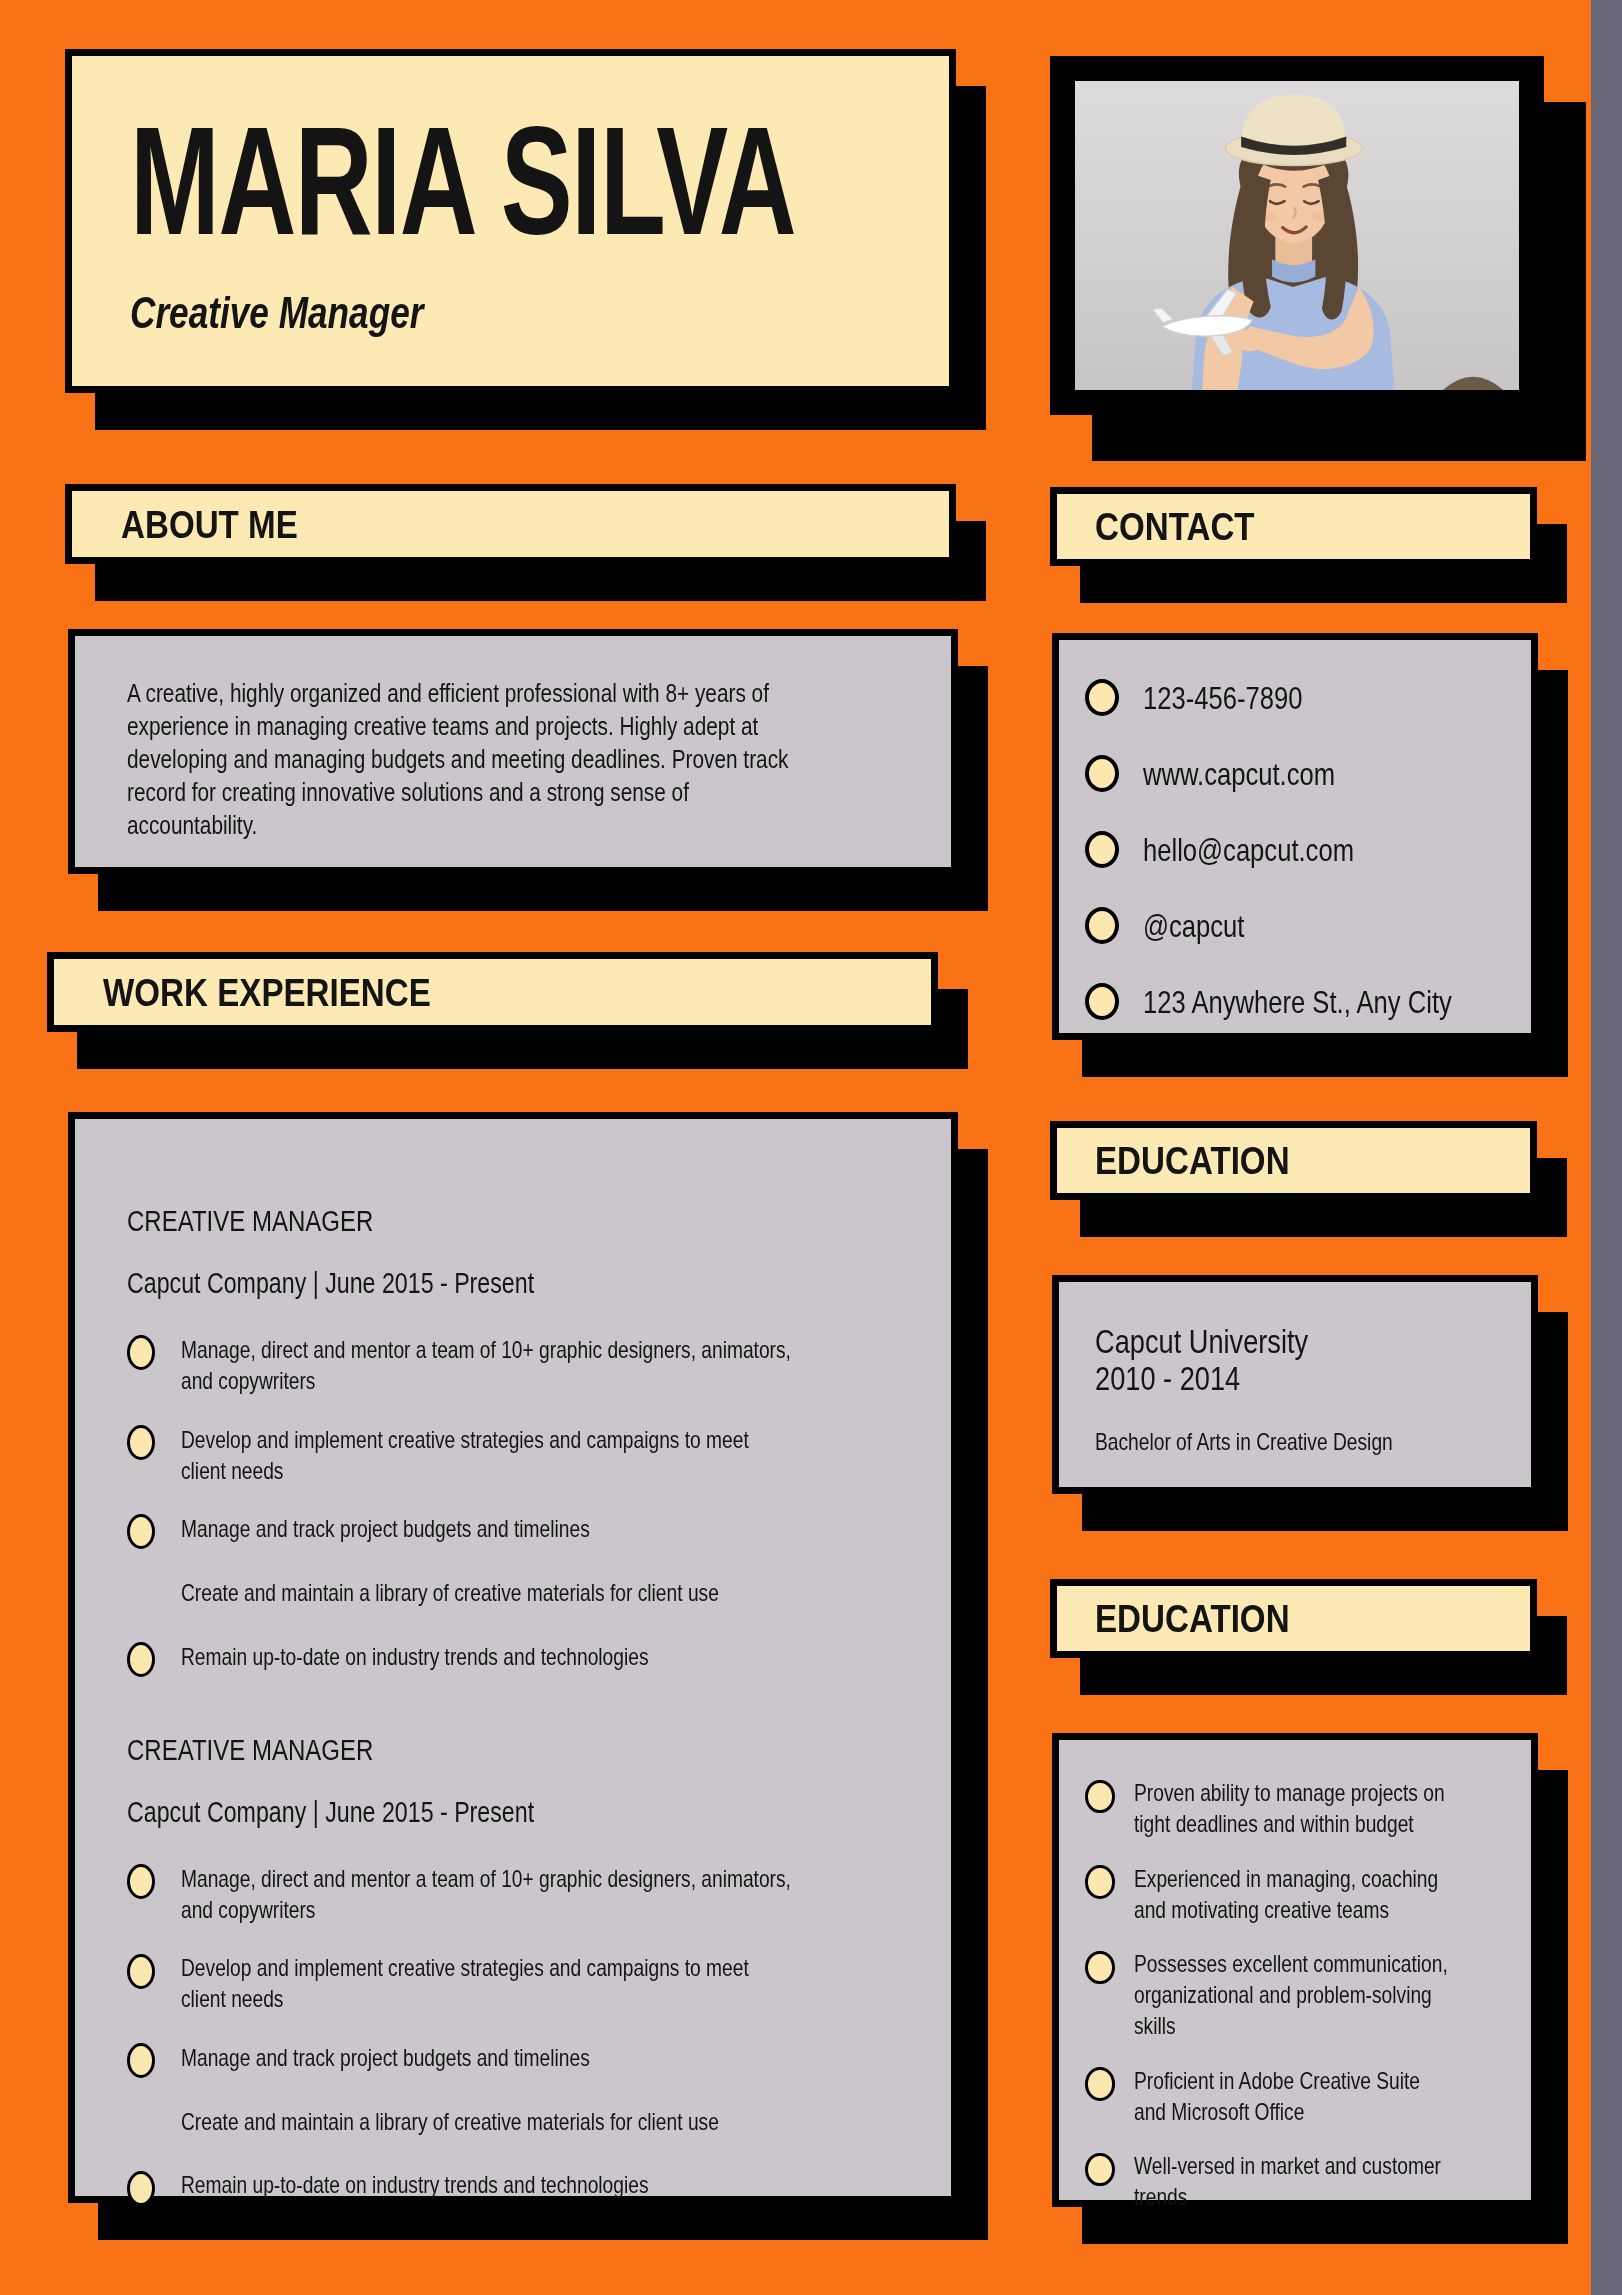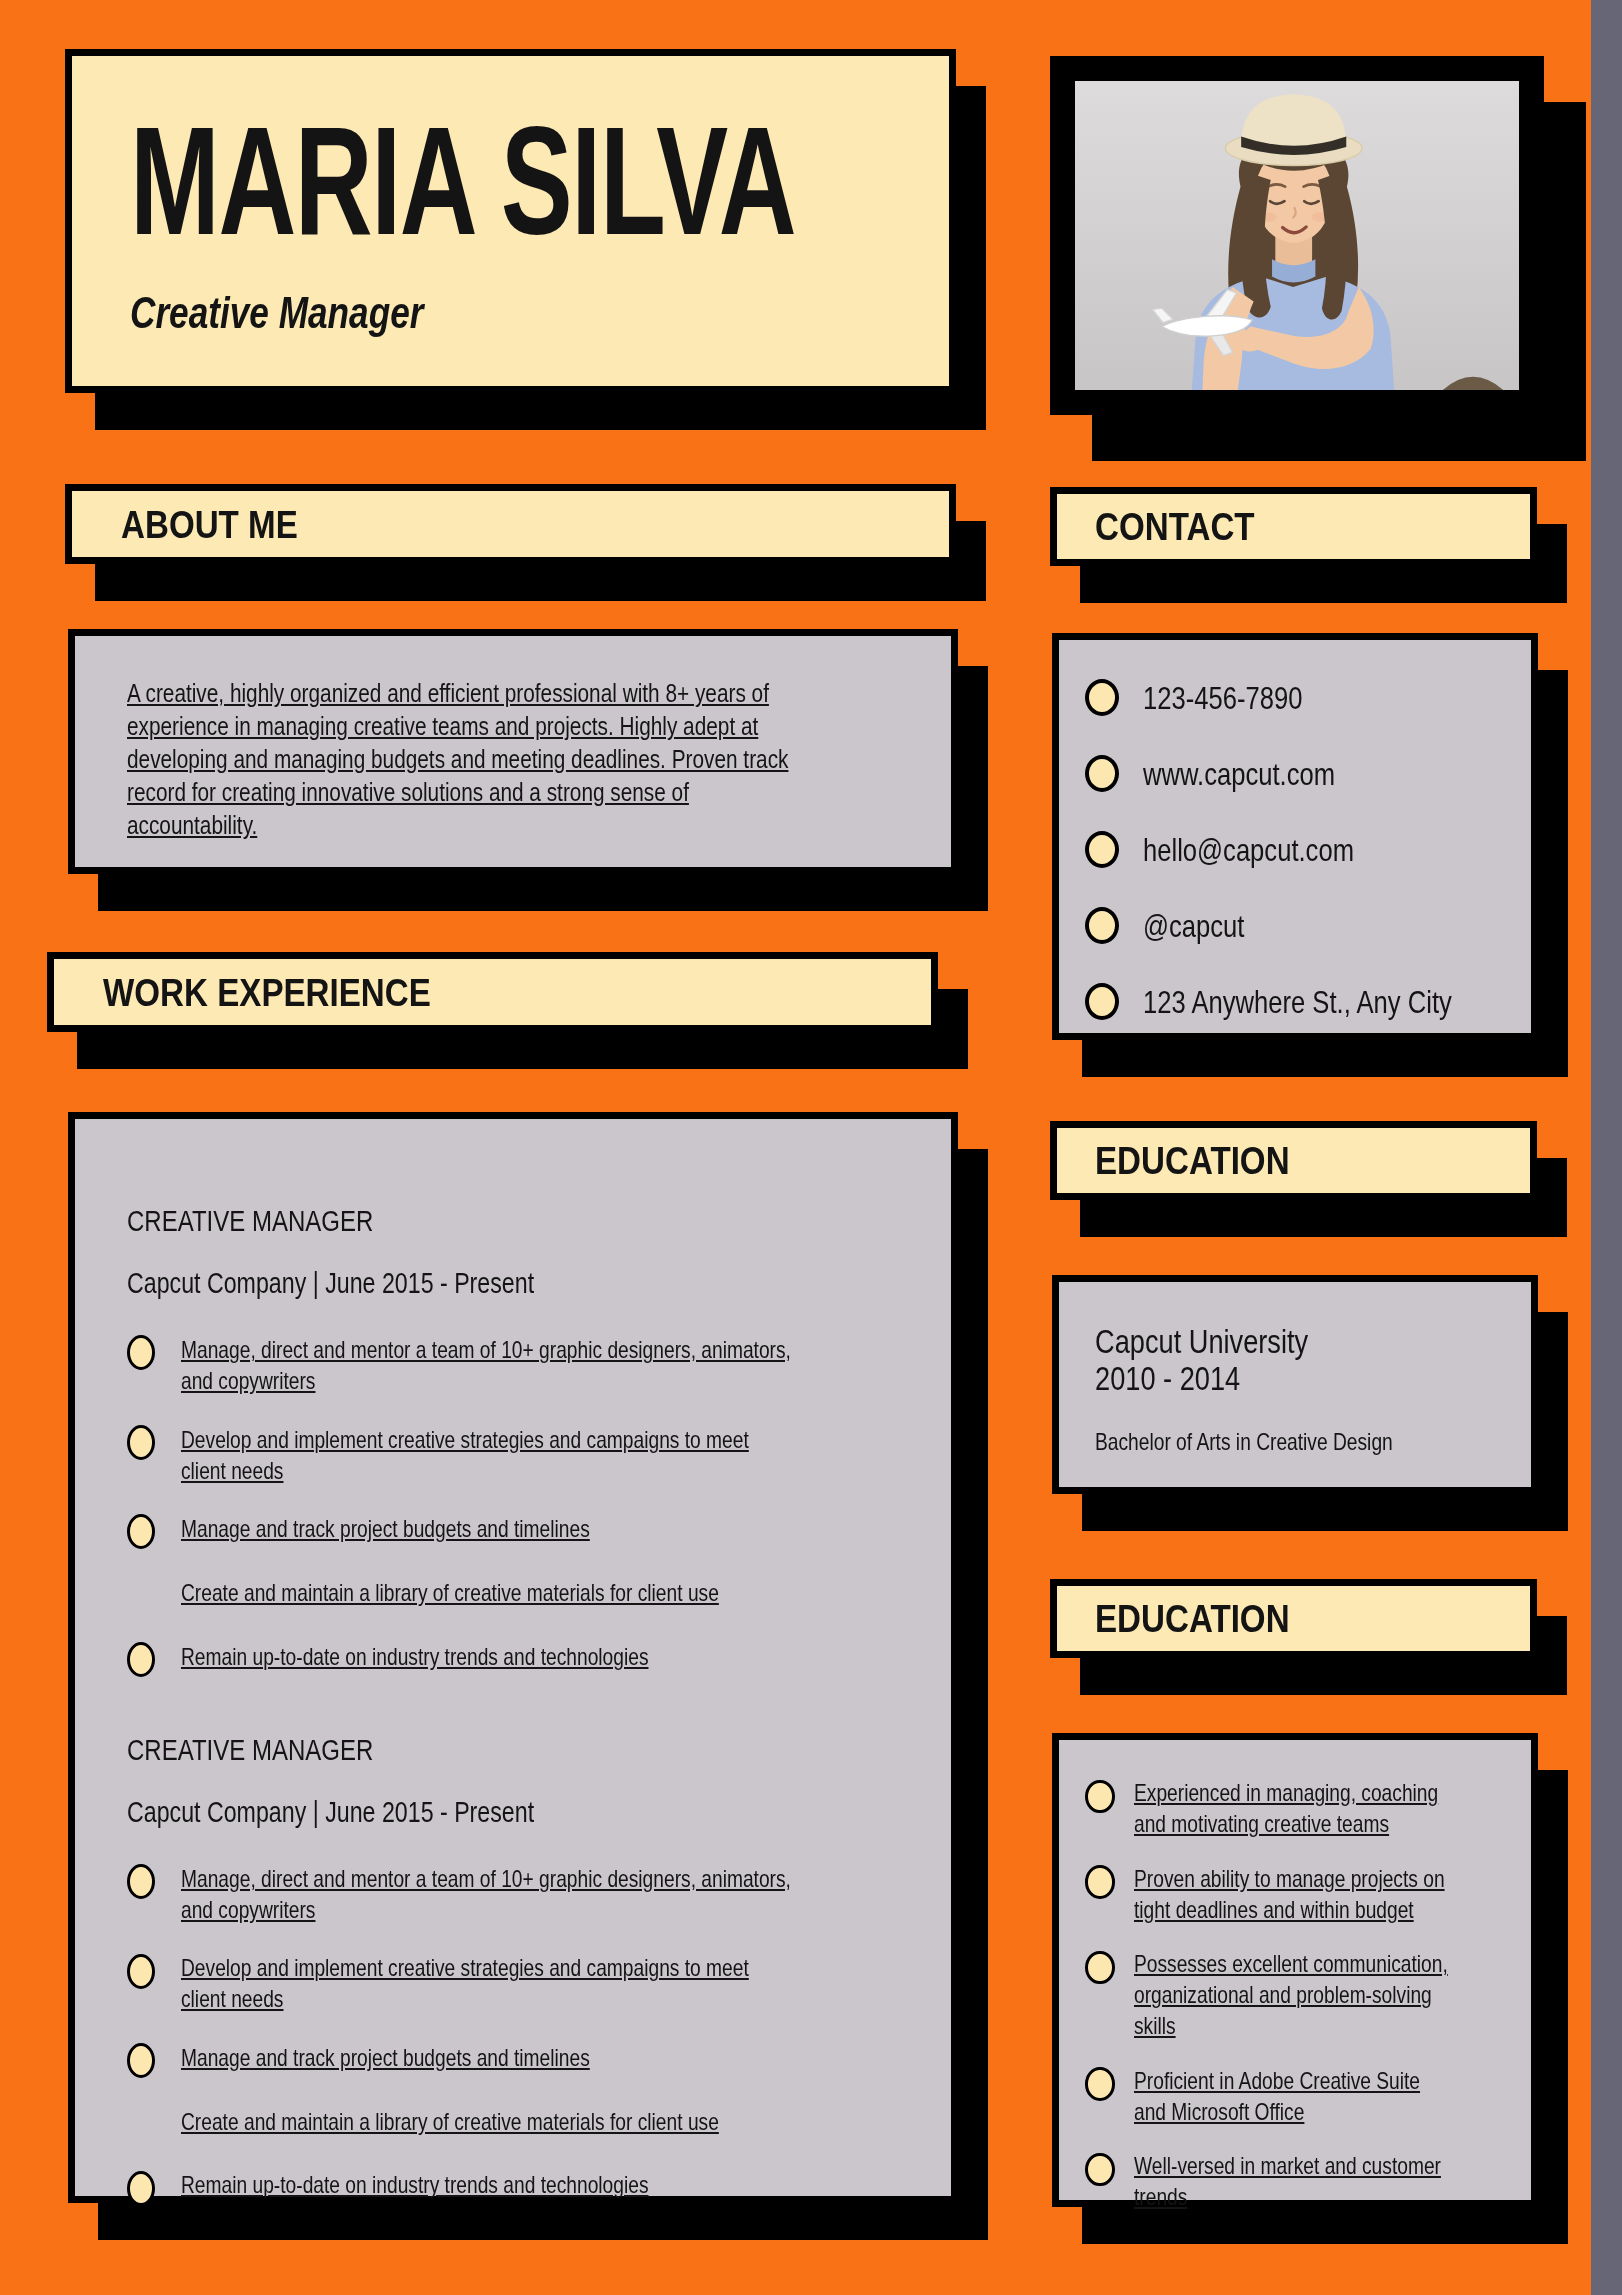--- a/index.html
+++ b/index.html
@@ -3,21 +3,21 @@
 <meta charset="utf-8">
 <style>
   html,body{margin:0;padding:0;background:#6f7globalThis}
   body{background:#667;}
   .page{
     position:relative;width:1591px;height:2295px;overflow:hidden;
     background:#f97316;font-family:"Liberation Sans",sans-serif;color:#141414;
   }
   .box{position:absolute;box-sizing:border-box;border:7.9px solid #000;box-shadow:30px 37px 0 #000;}
   .yellow{background:#fce9b4;}
-  .gray{background:#cac6cb;text-decoration:underline;}
+  .gray{background:#cac6cb;}
   .strip{display:flex;align-items:center;}
   .strip h2{margin:0;font-size:39px;font-weight:bold;line-height:1;}
   .sq{display:inline-block;white-space:nowrap;transform-origin:0 50%;}
   .sq85{transform:scaleX(.85);}
   .sq80{transform:scaleX(.80);}
   .sq70{transform:scaleX(.70);}
   .flow80{display:block;transform:scaleX(.80);transform-origin:0 0;}
 
   
   #header-box{left:65px;top:49px;width:891px;height:344px;padding:52px 26px 0 58px;}
@@ -246,30 +246,30 @@
   </section>
 
   <section class="box yellow strip" id="edu2-head">
     <h2><span class="sq sq85">EDUCATION</span></h2>
   </section>
   <section class="box gray" id="edu2-box">
     <div class="s-list">
 
         <div class="s-row">
           <span class="s-dot"></span>
+          <span class="s-text flow80">Proven ability to manage projects on tight deadlines and within budget</span>
+        </div>
+
+        <div class="s-row">
+          <span class="s-dot"></span>
           <span class="s-text flow80">Experienced in managing, coaching and motivating creative teams</span>
         </div>
 
         <div class="s-row">
           <span class="s-dot"></span>
-          <span class="s-text flow80">Proven ability to manage projects on tight deadlines and within budget</span>
-        </div>
-
-        <div class="s-row">
-          <span class="s-dot"></span>
           <span class="s-text flow80">Possesses excellent communication, organizational and problem-solving skills</span>
         </div>
 
         <div class="s-row">
           <span class="s-dot"></span>
           <span class="s-text flow80">Proficient in Adobe Creative Suite and Microsoft Office</span>
         </div>
 
         <div class="s-row">
           <span class="s-dot"></span>

